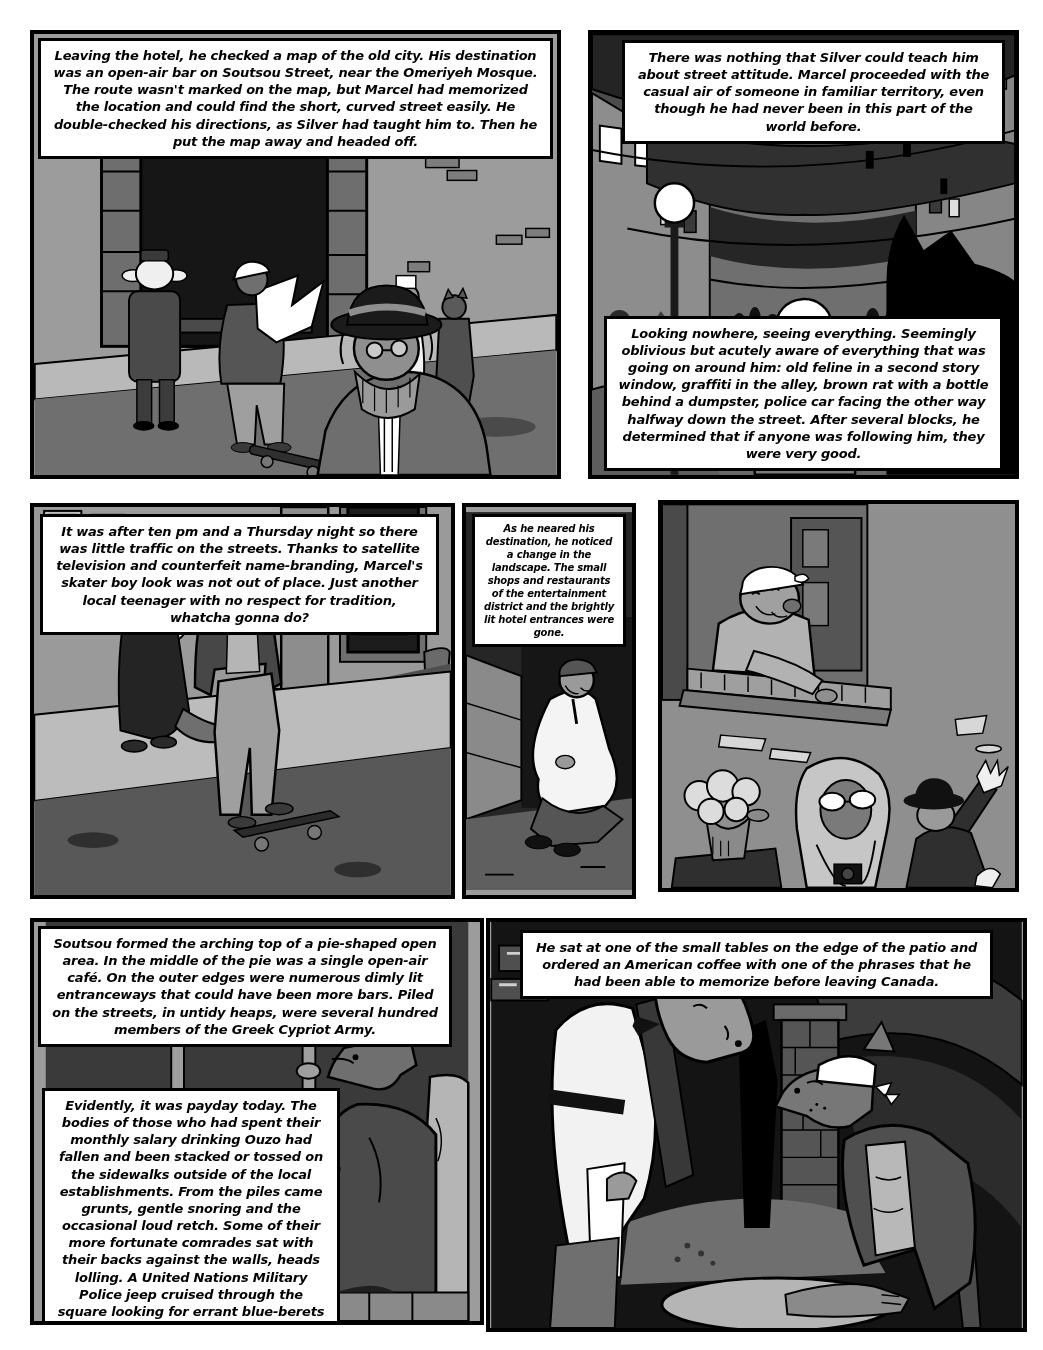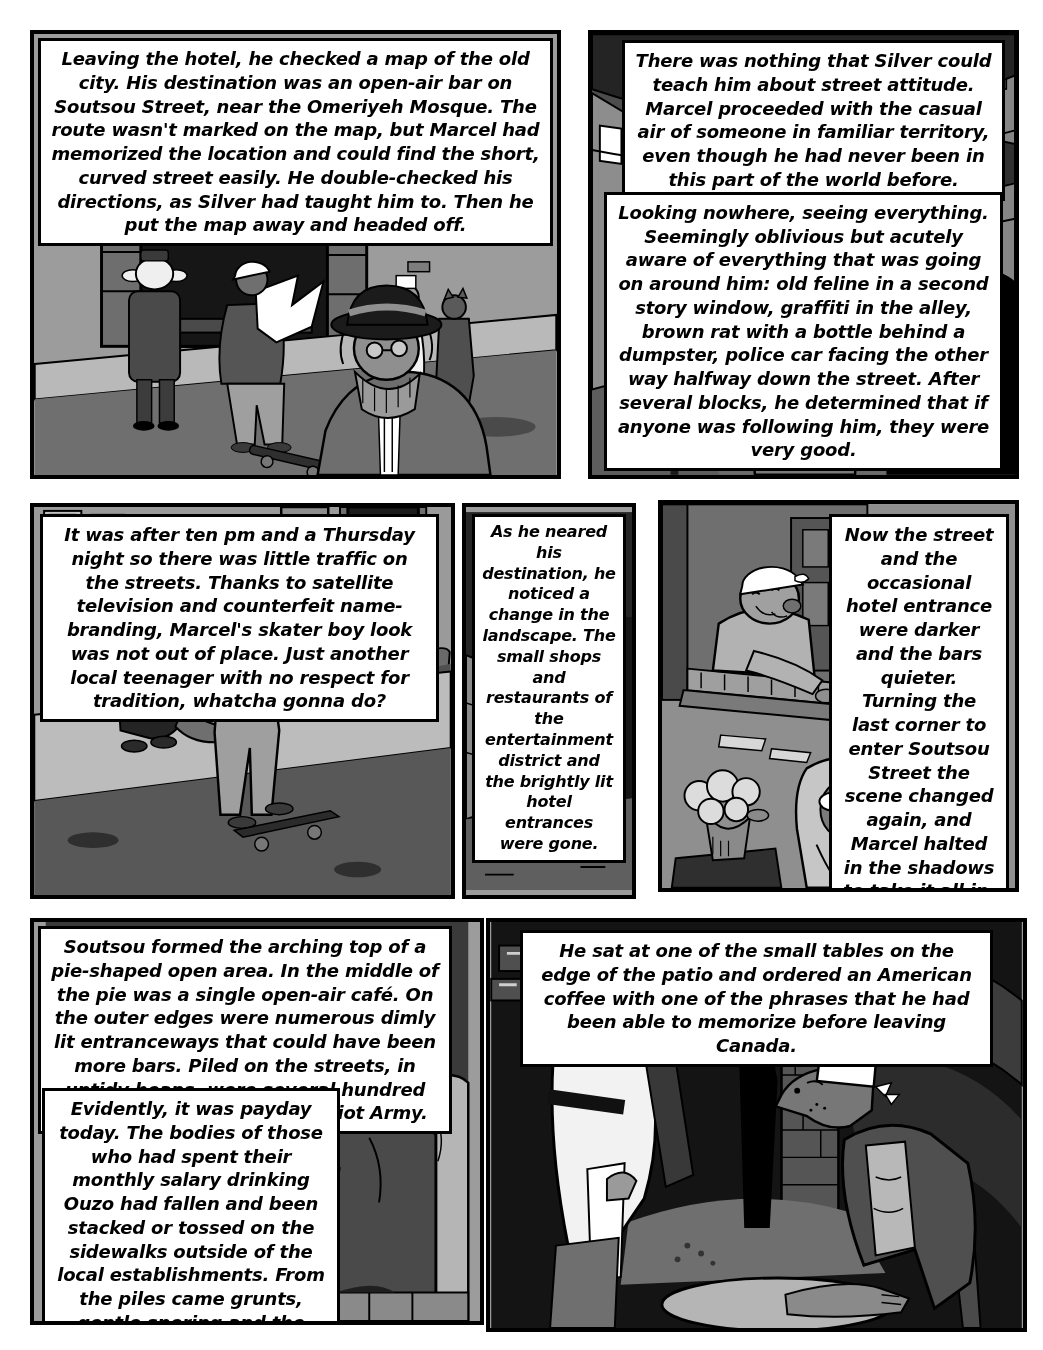--- a/index.html
+++ b/index.html
@@ -2,23 +2,23 @@
 <html><head>
 <meta charset="utf-8">
 <style>
   html,body{margin:0;padding:0;background:#ffffff;}
   .page{position:relative;width:1043px;height:1350px;background:#ffffff;overflow:hidden;
         font-family:"DejaVu Sans",sans-serif;}
   .panel{position:absolute;border:4px solid #000;box-sizing:border-box;overflow:hidden;background:#9c9c9c;}
   .panel svg{position:absolute;left:0;top:0;width:100%;height:100%;display:block;}
   .caption{position:absolute;background:#fff;border:3px solid #000;color:#000;
            font-family:"DejaVu Sans",sans-serif;font-style:italic;font-weight:600;
-           font-size:18px;line-height:1.32;text-align:center;padding:6px 9px;box-sizing:border-box;
+           font-size:13px;line-height:1.32;text-align:center;padding:6px 9px;box-sizing:border-box;
            letter-spacing:-0.2px;}
-  .cap-sm{font-size:16px;line-height:1.3;padding:5px 6px;}
+  .cap-sm{font-size:10px;line-height:1.3;padding:5px 6px;}
 </style>
 </head>
 <body>
 
 <div class="page">
 
   <section class="panel" style="left:30px;top:30px;width:531px;height:449px;">
     <svg viewBox="0 0 531 449">
       <rect width="531" height="449" fill="#9c9c9c"></rect>
       <g fill="#7d7d7d" stroke="#000" stroke-width="1.5">
@@ -314,21 +314,20 @@
       <g>
         <path d="M286,338 l40,-56 16,10 -36,54 z" fill="#2f2f2f" stroke="#000" stroke-width="2"></path>
         <path d="M322,278 l9,-16 5,13 7,-13 2,15 9,-9 -7,20 -18,7 z" fill="#efefef" stroke="#000" stroke-width="1.5"></path>
         <path d="M260,342 q26,-20 56,-6 l20,56 -86,0 z" fill="#2f2f2f" stroke="#000" stroke-width="2"></path>
         <ellipse cx="280" cy="318" rx="19" ry="16" fill="#9a9a9a" stroke="#000" stroke-width="2"></ellipse>
         <ellipse cx="278" cy="303" rx="31" ry="9" fill="#111"></ellipse>
         <path d="M258,303 q2,-23 20,-23 q20,0 21,23 z" fill="#111"></path>
         <path d="M322,380 q14,-14 24,-2 l-8,14 -18,-2 z" fill="#efefef" stroke="#000" stroke-width="1.5"></path>
       </g>
     </svg>
-    <div class="caption" style="right:6px;top:10px;width:180px;">Now the street and the occasional hotel entrance were darker and the bars quieter.  Turning the last corner to enter Soutsou Street the scene changed again, and Marcel halted in the shadows to take it all in.</div>
   </section>
 
   <section class="panel" style="left:30px;top:918px;width:454px;height:407px;">
     <svg viewBox="0 0 431 407">
       <rect width="431" height="407" fill="#3a3a3a"></rect>
       <g fill="#9f9f9f" stroke="#000" stroke-width="2">
         <rect x="128" y="84" width="13" height="112"></rect>
         <rect x="262" y="84" width="13" height="112"></rect>
         <ellipse cx="268" cy="152" rx="12" ry="8"></ellipse>
       </g>

